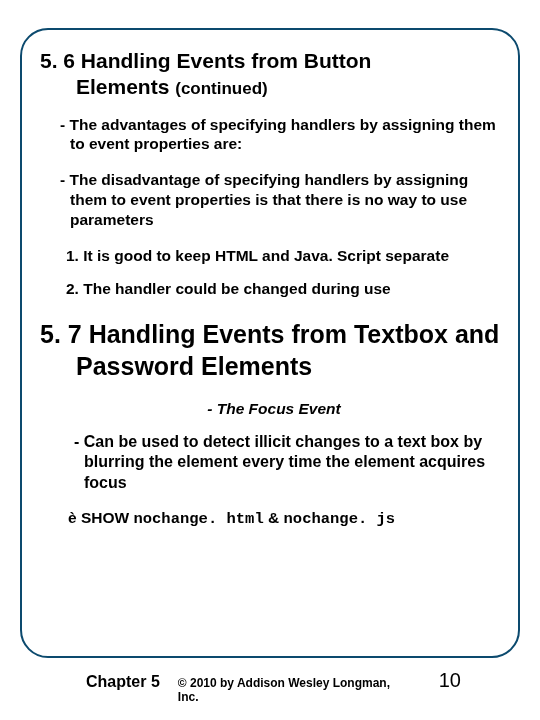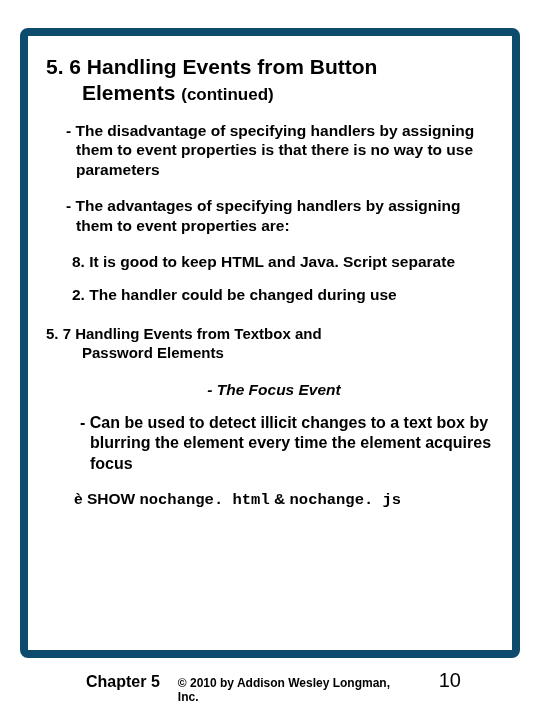--- a/index.html
+++ b/index.html
@@ -10,22 +10,22 @@
     font-family: Arial, Helvetica, sans-serif;
     color: #000;
     position: relative;
   }
   .slide-frame {
     position: absolute;
     left: 20px;
     top: 28px;
     width: 500px;
     height: 630px;
-    border: 8px solid #0c4a6e;
-    border-radius: 8px;
+    border: 2px solid #0c4a6e;
+    border-radius: 28px;
     padding: 18px 18px 12px 18px;
   }
   .section-title {
     font-weight: bold;
     font-size: 21px;
     line-height: 1.25;
     margin-bottom: 14px;
   }
   .section-title .line2 { padding-left: 36px; display: block; }
   .continued { font-size: 17px; font-weight: bold; }
@@ -38,21 +38,21 @@
     padding-left: 22px;
   }
   .numitem {
     font-weight: bold;
     font-size: 15.5px;
     line-height: 1.28;
     margin: 0 0 14px 26px;
   }
   .section-title2 {
     font-weight: bold;
-    font-size: 15px;
+    font-size: 25px;
     line-height: 1.25;
     margin-top: 20px;
     margin-bottom: 18px;
   }
   .section-title2 .line2 { padding-left: 36px; display: block; }
   .italic-bullet {
     font-weight: bold;
     font-style: italic;
     font-size: 15.5px;
     margin: 0 0 14px 8px;
@@ -96,25 +96,25 @@
 <div class="slide-frame">
 
   <div class="section-title">
     <span>5. 6 Handling Events from Button</span>
     <span class="line2">
       <span>Elements</span>
       <span class="continued">(continued)</span>
     </span>
   </div>
 
+  <p class="bullet">- The advantages of specifying handlers by assigning them to event properties are:</p>
+
   <p class="bullet">- The disadvantage of specifying handlers by assigning them to event properties is that there is no way to use parameters</p>
 
-  <p class="bullet">- The advantages of specifying handlers by assigning them to event properties are:</p>
-
-  <p class="numitem">8. It is good to keep HTML and Java. Script separate</p>
+  <p class="numitem">1. It is good to keep HTML and Java. Script separate</p>
   <p class="numitem">2. The handler could be changed during use</p>
 
   <div class="section-title2">
     <span>5. 7 Handling Events from Textbox and</span>
     <span class="line2">Password Elements</span>
   </div>
 
   <p class="italic-bullet">- The Focus Event</p>
 
   <p class="sub-bullet">- Can be used to detect illicit changes to a text box by blurring the element every time the element acquires focus</p>

